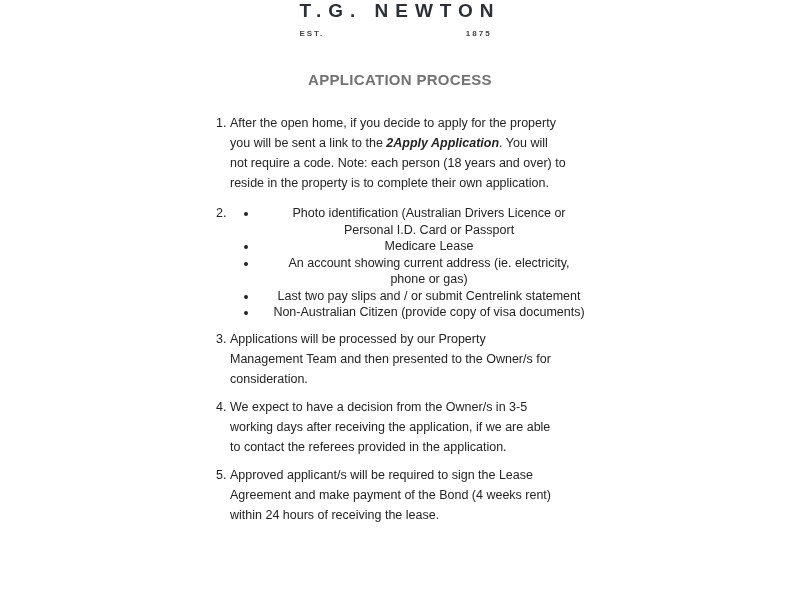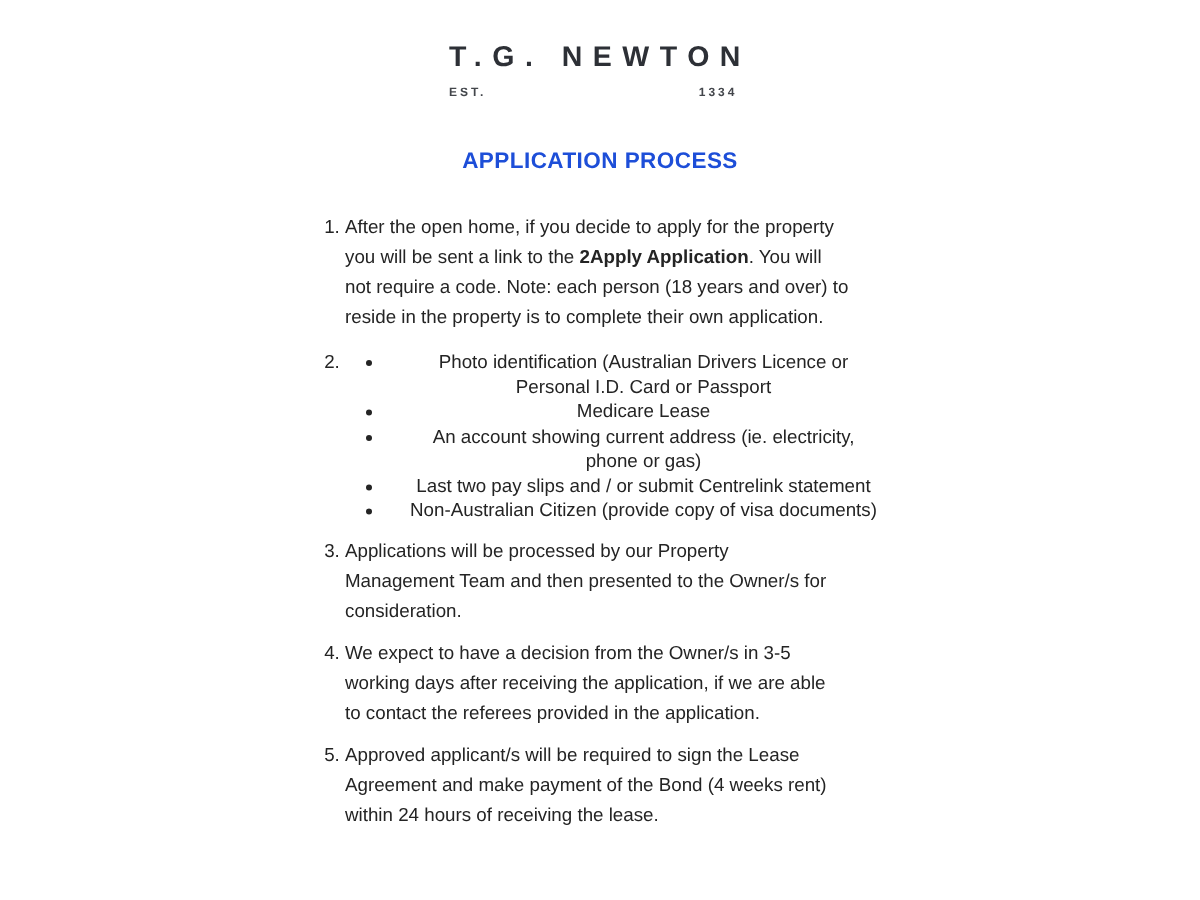--- a/index.html
+++ b/index.html
@@ -14,21 +14,21 @@
     font-family: "Liberation Sans", "DejaVu Sans", sans-serif;
     color: #242424;
   }
   .page {
     width: 800px;
     height: 600px;
     background: #ffffff;
   }
   .brand {
     width: max-content;
-    margin: 28px auto 0;
+    margin: 0 auto 0;
   }
   .brand-name {
     font-size: 19px;
     font-weight: 700;
     letter-spacing: 7px;
     line-height: 22px;
     color: #2d3036;
     white-space: nowrap;
   }
   .brand-sub {
@@ -40,40 +40,41 @@
     font-weight: 600;
     letter-spacing: 2px;
     color: #43464b;
   }
   .doc-title {
     margin: 33px 0 0;
     text-align: center;
     font-size: 15px;
     font-weight: 700;
     letter-spacing: 0.3px;
-    color: #1d4ed8;
+    color: #737373;
   }
   .content {
     width: 400px;
     margin: 25px auto 12px;
   }
   ol.steps {
     margin: 0;
     padding: 0 0 0 30px;
     font-size: 12.5px;
     line-height: 20px;
   }
   ol.steps > li {
     margin: 0 0 8px 0;
   }
   ol.steps > li > .step-text {
     white-space: pre-line;
   }
   ol.steps strong {
     font-weight: 700;
+    font-style: italic;
   }
   ul.docs {
     margin: 10px 0 8px 0;
     padding: 0 0 0 28px;
     list-style: disc;
     font-size: 12.5px;
     line-height: 16.5px;
     text-align: center;
   }
   ul.docs > li {
@@ -83,21 +84,21 @@
 </style>
 </head>
 <body>
 
 <div class="page">
 
   <header class="brand">
     <div class="brand-name">T.G. NEWTON</div>
     <div class="brand-sub">
       <span>EST.</span>
-      <span>1334</span>
+      <span>1875</span>
     </div>
   </header>
 
   <h1 class="doc-title">APPLICATION PROCESS</h1>
 
   <main class="content">
     <ol class="steps">
 
       <li><span class="step-text">After the open home, if you decide to apply for the property
 you will be sent a link to the </span><strong>2Apply Application</strong><span class="step-text">. You will

